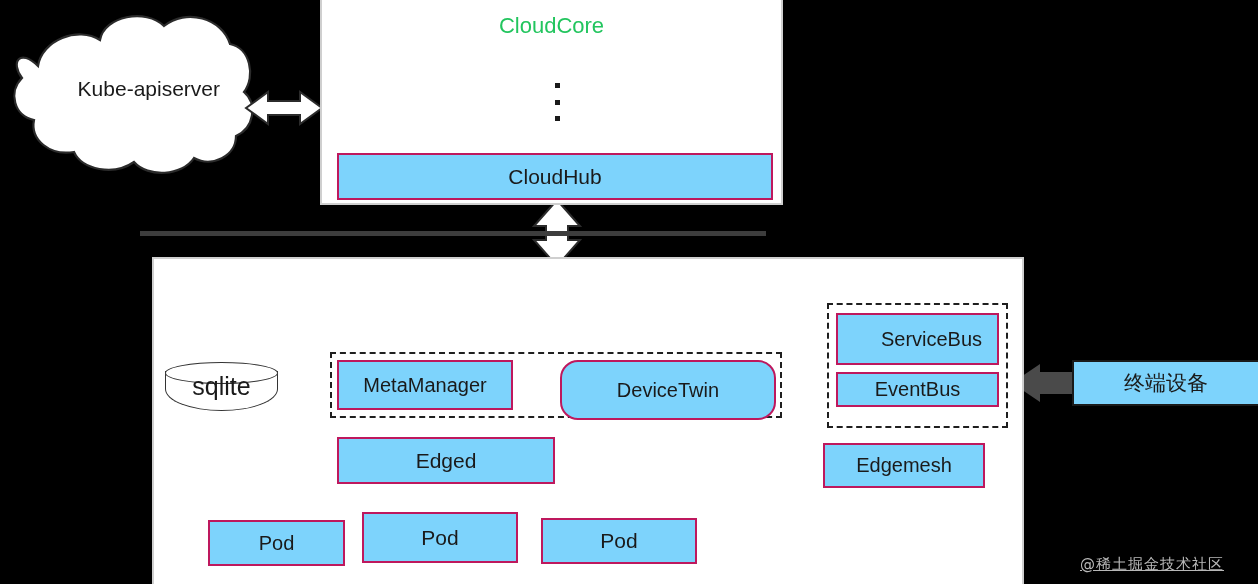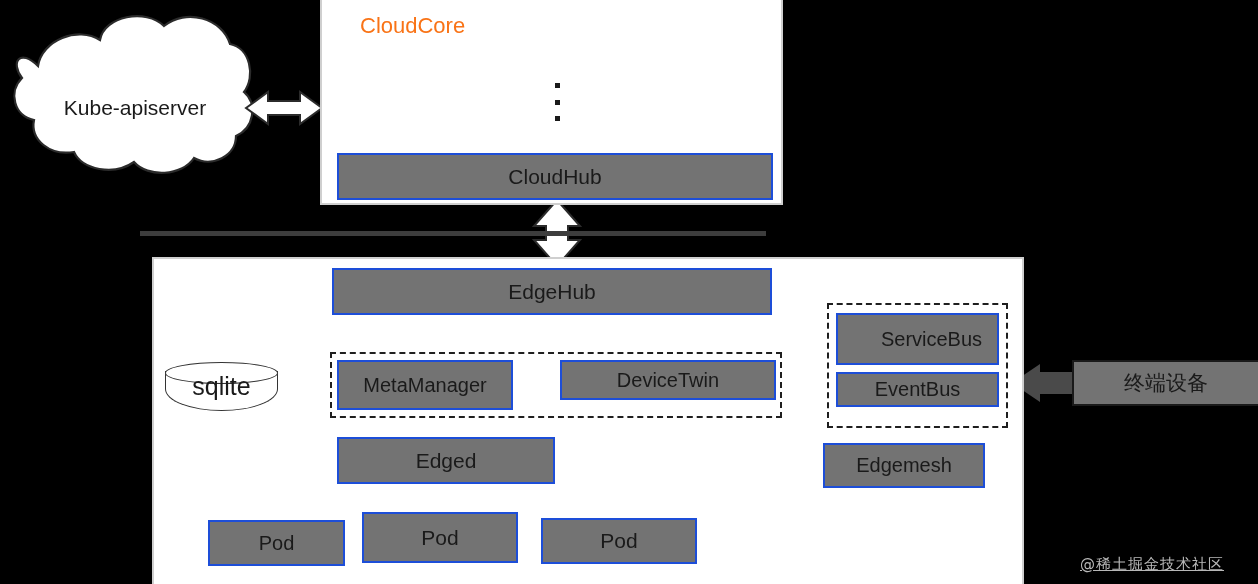--- a/index.html
+++ b/index.html
@@ -10,45 +10,44 @@
   #canvas {
     position: relative;
     width: 1258px;
     height: 584px;
     background: #000000;
     font-family: "Liberation Sans", sans-serif;
     overflow: hidden;
   }
   .box {
     position: absolute;
-    background: #737373;
-    border: 2px solid #1d4ed8;
+    background: #7dd3fc;
+    border: 2px solid #be185d;
     box-sizing: border-box;
     display: flex;
     align-items: center;
     justify-content: center;
     color: #1a1a1a;
   }
   .plain-panel {
     position: absolute;
     background: #ffffff;
     border: 2px solid #cfcfcf;
     box-sizing: border-box;
   }
   .dashed-group {
     position: absolute;
     background: transparent;
     border: 2.5px dashed #1f1f1f;
     box-sizing: border-box;
   }
   .label-center-top {
     position: absolute;
-    text-align: left;
-    color: #f97316;
-    margin-left: 40px;
+    text-align: center;
+    color: #22c55e;
   }
   .vdots {
     position: absolute;
     display: flex;
     flex-direction: column;
     align-items: center;
     justify-content: space-between;
   }
   .vdots i {
     display: block;
@@ -174,51 +173,50 @@
       <path d="M 440 504 L 618 504 L 618 518" fill="none" stroke="#2b2b2b" stroke-width="1.6"></path>
       <line x1="446" y1="484" x2="446" y2="505" stroke="#2b2b2b" stroke-width="2"></line>
       <path d="M 446 512 L 453 498 L 439 498 Z" fill="#2b2b2b"></path>
     </g>
 
     <g>
       <path d="M 1072 372 L 1072 394 L 1040 394 L 1040 402 L 1012 383 L 1040 364 L 1040 372 Z" fill="#4a4a4a"></path>
     </g>
   </svg>
 
-  <div class="cloud-label" style="left:50px; top:96px; width:170px; text-align:center; font-size:21px;">Kube-apiserver</div>
+  <div class="cloud-label" style="left:50px; top:77px; width:170px; text-align:right; font-size:21px;">Kube-apiserver</div>
 
   <div class="plain-panel" style="left:320px; top:-2px; width:463px; height:207px;"></div>
 
   <div class="label-center-top" style="left:320px; top:13px; width:463px; font-size:22px;">CloudCore</div>
 
   <div class="vdots" style="left:553px; top:83px; width:9px; height:38px;">
     <i></i>
       <i></i>
       <i></i>
   </div>
 
   <div class="box" style="left:337px; top:153px; width:436px; height:47px; font-size:21px;">CloudHub</div>
 
   <div class="hline" style="left:140px; top:231px; width:626px; height:5px;"></div>
 
   <div class="plain-panel" style="left:152px; top:257px; width:872px; height:329px;"></div>
 
-  <div class="box" style="left:332px; top:268px; width:440px; height:47px; font-size:21px;">EdgeHub</div>
 
   <div class="cyl" style="left:165px; top:362px; width:113px; height:49px;">
     <div class="body"></div>
     <div class="top"></div>
     <div class="txt" style="font-size:25px; ">sqlite</div>
   </div>
 
   <div class="dashed-group" style="left:330px; top:352px; width:452px; height:66px;"></div>
 
   <div class="box" style="left:337px; top:360px; width:176px; height:50px; font-size:20px;">MetaManager</div>
 
-  <div class="box" style="left:560px; top:360px; width:216px; height:40px; font-size:20px;">DeviceTwin</div>
+  <div class="box" style="left:560px; top:360px; width:216px; height:60px; font-size:20px;border-radius:18px;">DeviceTwin</div>
 
   <div class="dashed-group" style="left:827px; top:303px; width:181px; height:125px;"></div>
 
   <div class="box" style="left:836px; top:313px; width:163px; height:52px; font-size:20px;padding-left:28px;">ServiceBus</div>
 
   <div class="box" style="left:836px; top:372px; width:163px; height:35px; font-size:20px;">EventBus</div>
 
   <div class="box" style="left:823px; top:443px; width:162px; height:45px; font-size:20px;">Edgemesh</div>
 
   <div class="box" style="left:337px; top:437px; width:218px; height:47px; font-size:21px;">Edged</div>

